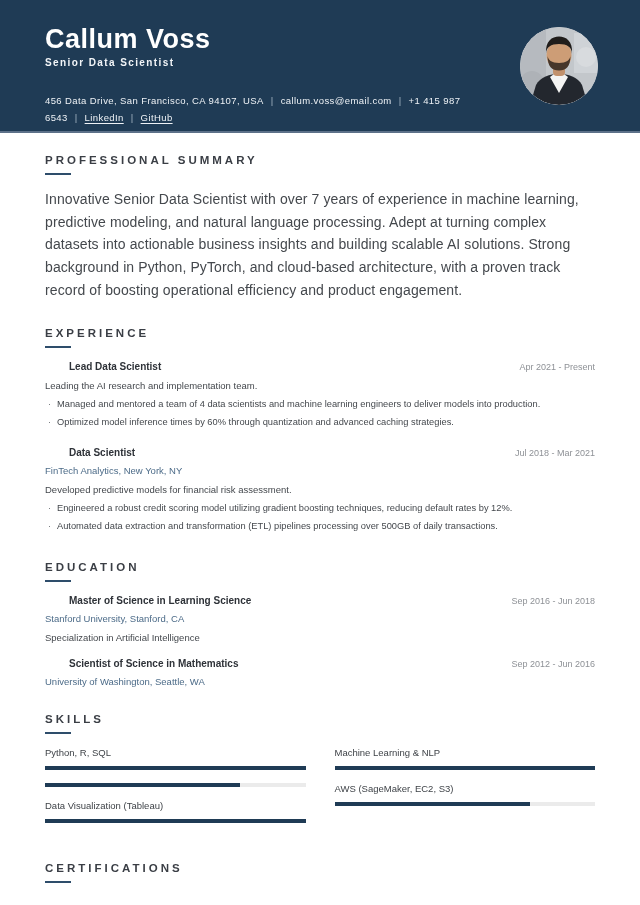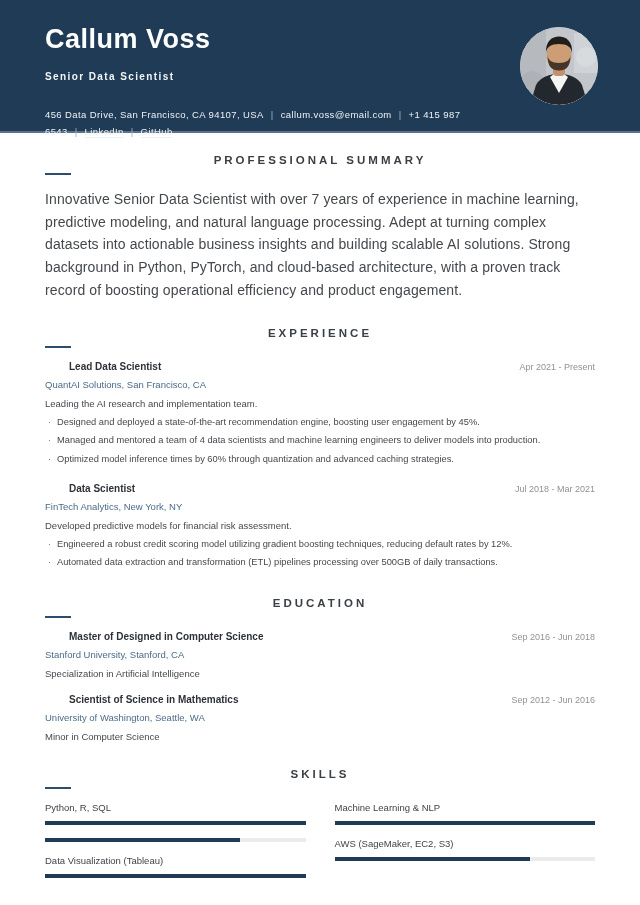--- a/index.html
+++ b/index.html
@@ -31,21 +31,21 @@
     font-size: 27px;
     font-weight: 700;
     letter-spacing: 0.5px;
     line-height: 1.1;
   }
   .subtitle {
     color: #f2f5f8;
     font-size: 10px;
     font-weight: 700;
     letter-spacing: 1.4px;
-    margin-top: 16px;
+    margin-top: 2px;
   }
   .contact {
     margin-top: 24px;
     font-size: 9.5px;
     color: #eef2f6;
     letter-spacing: 0.4px;
     line-height: 1.85;
   }
   .contact .sep {
     color: #9fb0c0;
@@ -70,21 +70,20 @@
 
   
   .content { padding: 21px 45px 0 45px; }
   .section { margin-bottom: 26px; }
   .section-title {
     font-size: 11.5px;
     font-weight: 700;
     letter-spacing: 3px;
     color: #3a3e45;
     text-transform: uppercase;
-    text-align: center;
   }
   .title-underline {
     width: 26px;
     height: 2px;
     background: #2e4d6b;
     margin: 7px 0 13px 0;
   }
 
   .summary-text {
     font-size: 14px;
@@ -207,24 +206,22 @@
 
     <section class="section">
       <h2 class="section-title">EXPERIENCE</h2>
       <div class="title-underline"></div>
 
       <div class="entry">
         <div class="entry-row">
           <span class="entry-title">Lead Data Scientist</span>
           <span class="entry-date">Apr 2021 - Present</span>
         </div>
-        <div class="entry-org">QuantAI Solutions, San Francisco, CA</div>
         <div class="entry-desc">Leading the AI research and implementation team.</div>
         <ul class="bullets">
-          <li>Designed and deployed a state-of-the-art recommendation engine, boosting user engagement by 45%.</li>
           <li>Managed and mentored a team of 4 data scientists and machine learning engineers to deliver models into production.</li>
           <li>Optimized model inference times by 60% through quantization and advanced caching strategies.</li>
         </ul>
       </div>
 
       <div class="entry">
         <div class="entry-row">
           <span class="entry-title">Data Scientist</span>
           <span class="entry-date">Jul 2018 - Mar 2021</span>
         </div>
@@ -236,34 +233,33 @@
         </ul>
       </div>
     </section>
 
     <section class="section">
       <h2 class="section-title">EDUCATION</h2>
       <div class="title-underline"></div>
 
       <div class="entry">
         <div class="entry-row">
-          <span class="entry-title">Master of Designed in Computer Science</span>
+          <span class="entry-title">Master of Science in Learning Science</span>
           <span class="entry-date">Sep 2016 - Jun 2018</span>
         </div>
         <div class="entry-org">Stanford University, Stanford, CA</div>
         <div class="entry-desc">Specialization in Artificial Intelligence</div>
       </div>
 
       <div class="entry">
         <div class="entry-row">
           <span class="entry-title">Scientist of Science in Mathematics</span>
           <span class="entry-date">Sep 2012 - Jun 2016</span>
         </div>
         <div class="entry-org">University of Washington, Seattle, WA</div>
-        <div class="entry-desc">Minor in Computer Science</div>
       </div>
     </section>
 
     <section class="section">
       <h2 class="section-title">SKILLS</h2>
       <div class="title-underline"></div>
       <div class="skills-grid">
         <div class="skills-col">
           <div class="skill">
             <div class="skill-label">Python, R, SQL</div>

